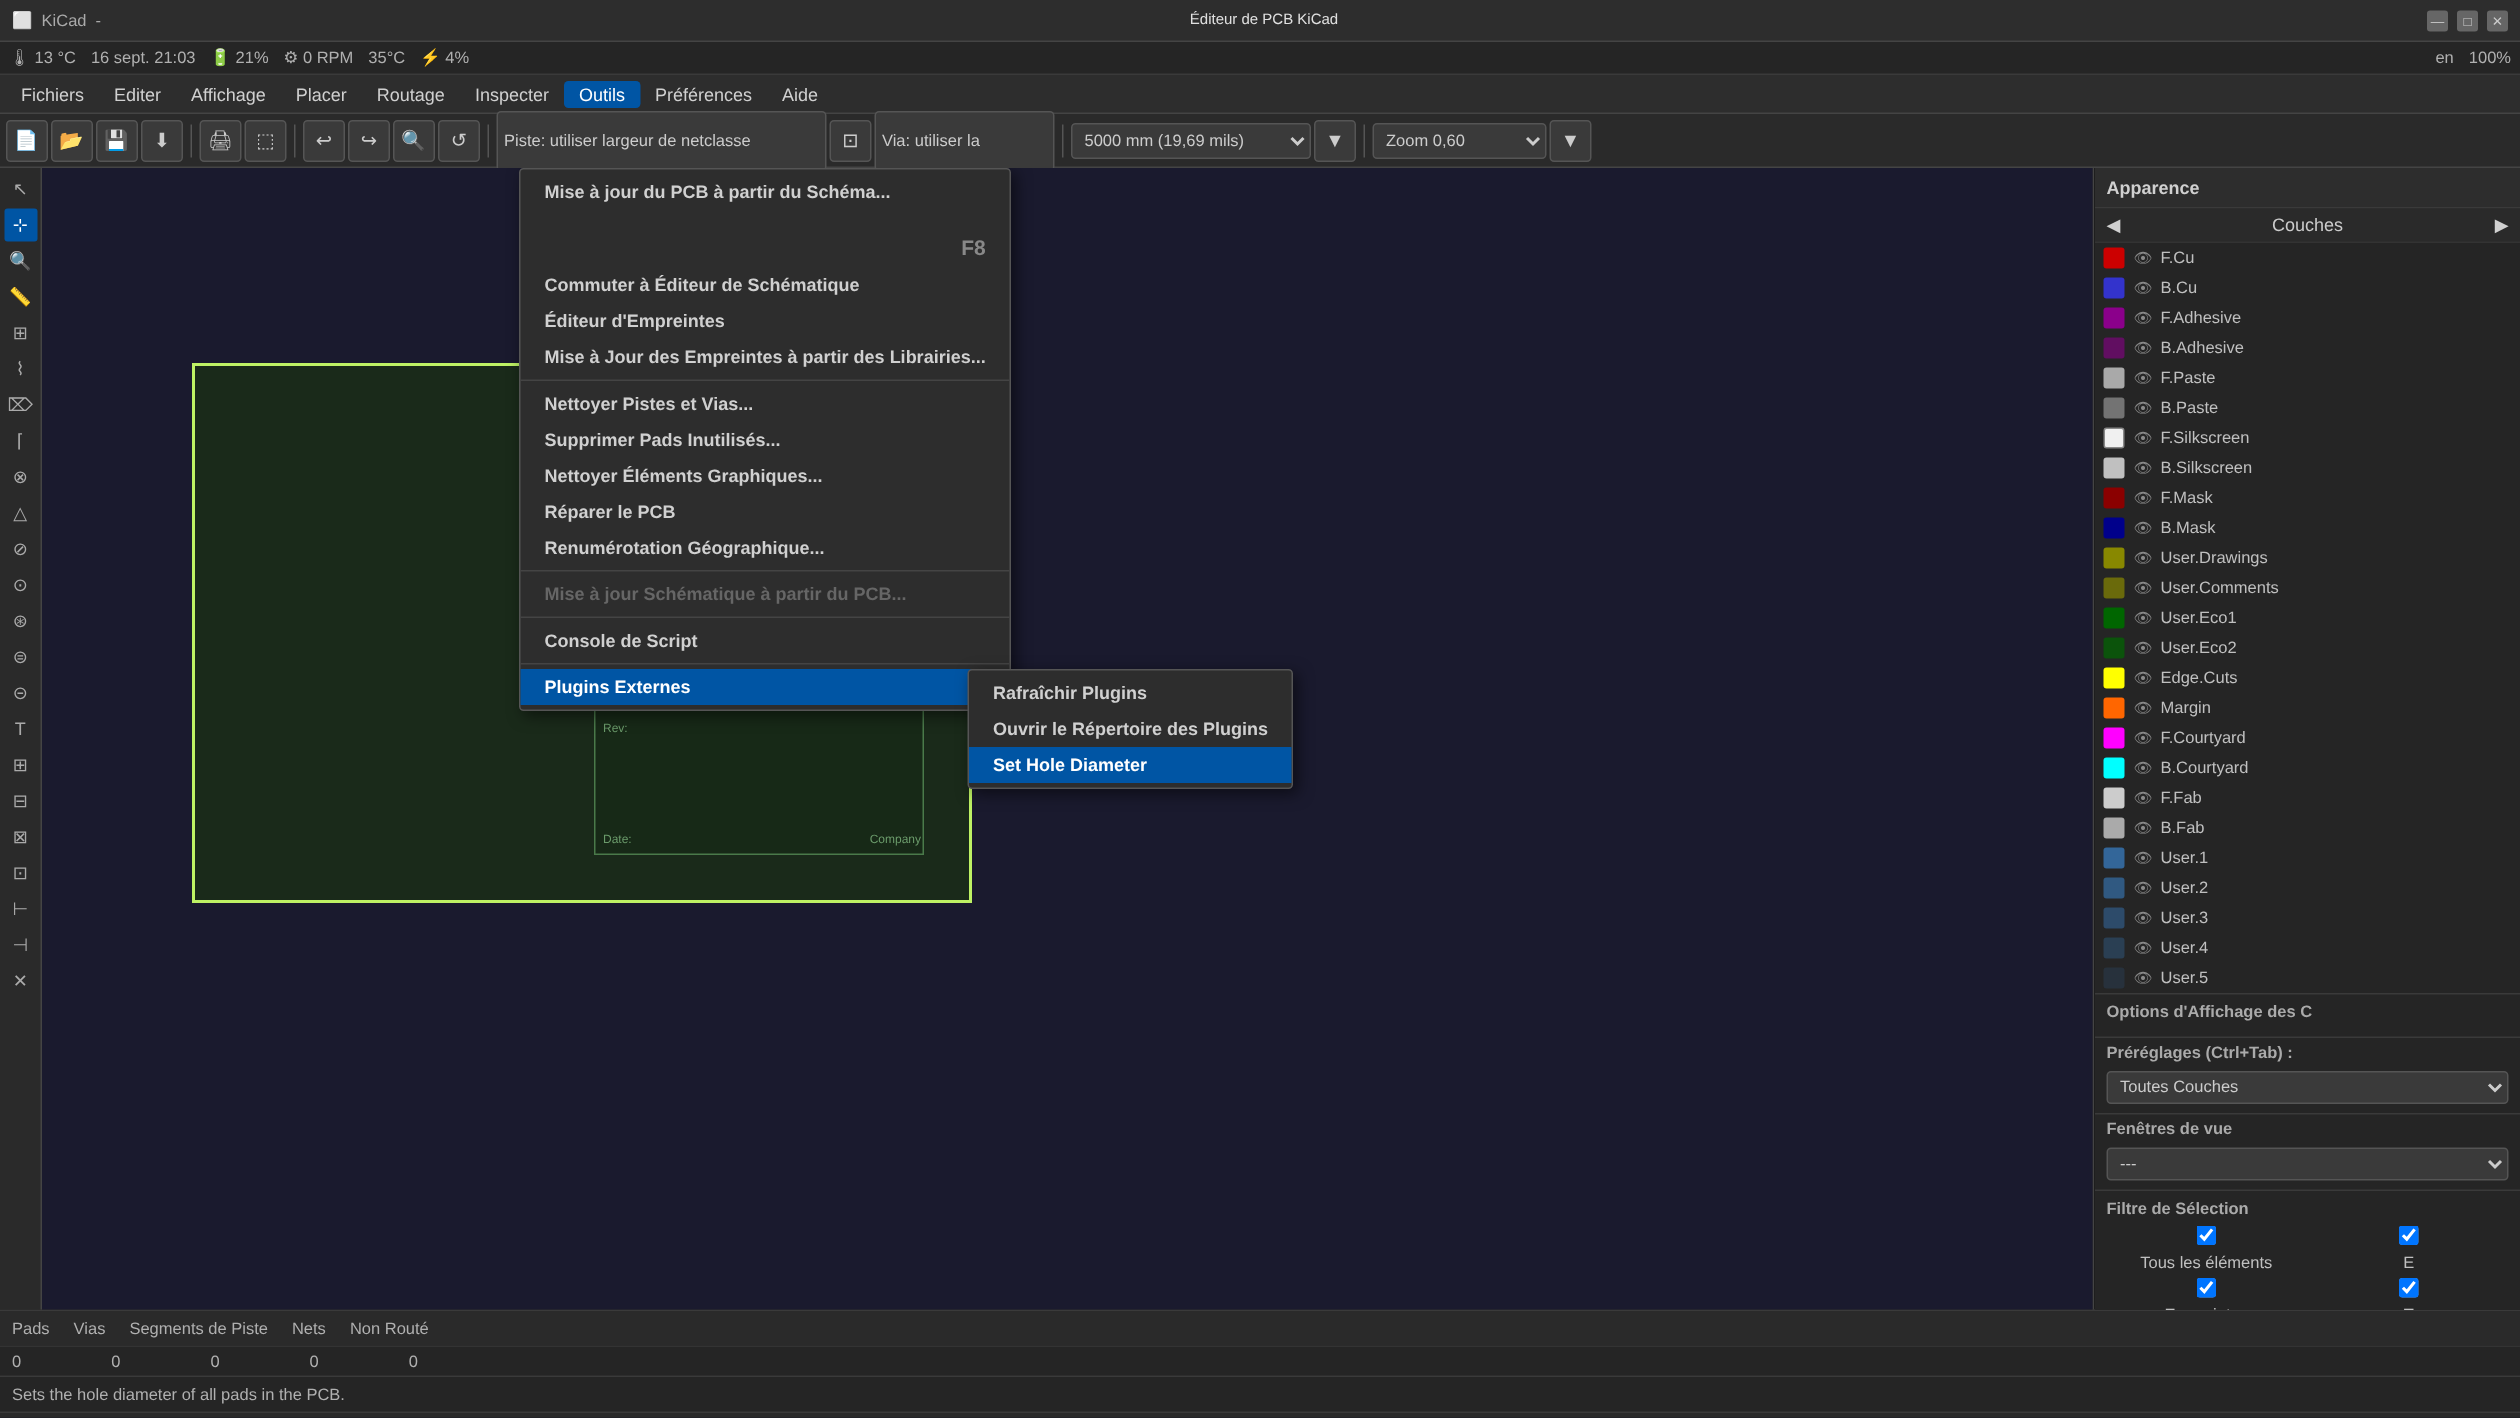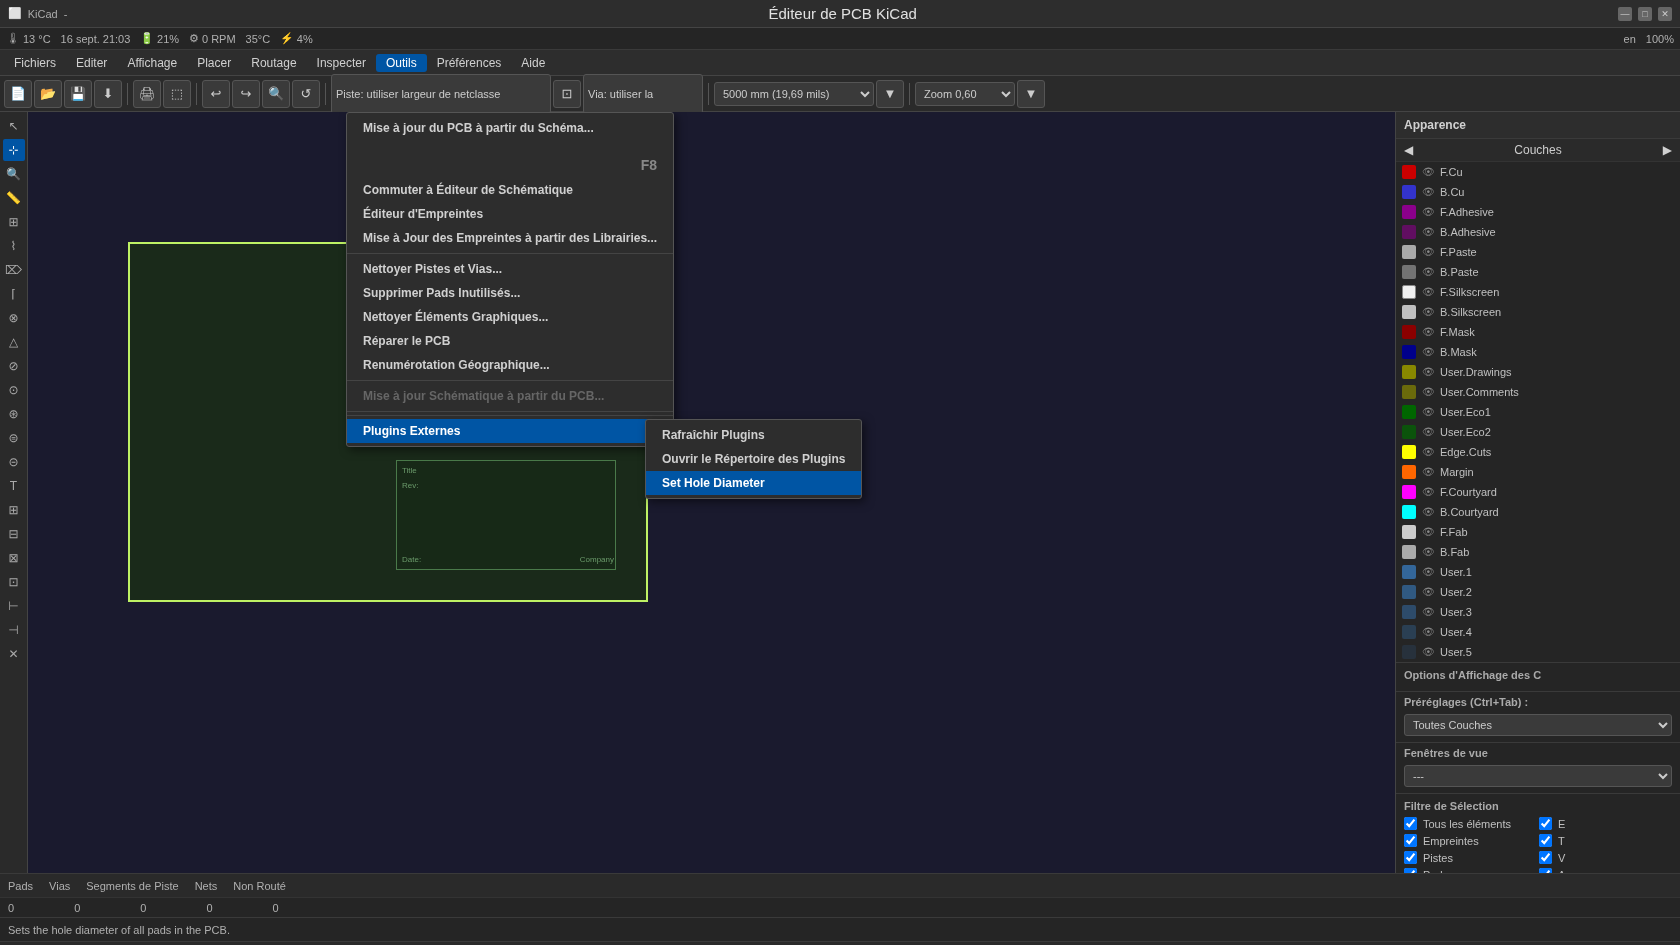--- a/index.html
+++ b/index.html
@@ -19,21 +19,21 @@
       width: 100%;
       height: 28px;
       background: #2d2d2d;
       display: flex;
       align-items: center;
       justify-content: space-between;
       padding: 0 8px;
       border-bottom: 1px solid #444;
     }
     #title-bar-left { display: flex; align-items: center; gap: 6px; font-size: 11px; color: #aaa; }
-    #title-bar-center { font-size: 15px; color: #e0e0e0; font-weight: 500; }
+    #title-bar-center { font-size: 10px; color: #e0e0e0; font-weight: 500; }
     #title-bar-right { display: flex; align-items: center; gap: 6px; font-size: 11px; color: #aaa; }
 
     
     #sys-bar {
       width: 100%;
       height: 22px;
       background: #252525;
       display: flex;
       align-items: center;
       padding: 0 6px;
@@ -256,20 +256,21 @@
       border-top: 1px solid #3a3a3a;
     }
     .filter-title { font-size: 11px; font-weight: 600; color: #aaa; margin-bottom: 4px; }
     .filter-row {
       display: flex;
       align-items: center;
       gap: 6px;
       padding: 1px 0;
       font-size: 11px;
       color: #c0c0c0;
+      flex-direction: column;
     }
     .filter-row input[type=checkbox] { width: 13px; height: 13px; cursor: pointer; }
 
     
     .dropdown-menu {
       position: absolute;
       background: #2d2d2d;
       border: 1px solid #555;
       border-radius: 3px;
       min-width: 300px;
@@ -438,21 +439,21 @@
   <div class="tb-sep"></div>
   <input class="tb-input" value="Piste: utiliser largeur de netclasse" readonly="" style="width: 220px;">
   <div class="tb-btn">⊡</div>
   <input class="tb-input" value="Via: utiliser la" readonly="" style="width: 120px;">
   <div class="tb-sep"></div>
   <select class="tb-select" style="width:160px;">
     <option>5000 mm (19,69 mils)</option>
   </select>
   <div class="tb-btn">▼</div>
   <div class="tb-sep"></div>
-  <select class="tb-select" style="width:100px;">
+  <select class="tb-select" style="width:116px;">
     <option>Zoom 0,60</option>
   </select>
   <div class="tb-btn">▼</div>
 </div>
 
 <div id="main-layout" style="height: calc(945px - 28px - 22px - 26px - 36px - 24px - 24px - 24px); display: flex;">
 
   <div id="left-toolbar">
     <div class="lt-btn">↖</div>
     <div class="lt-btn active">⊹</div>
@@ -518,20 +519,23 @@
           <span>Réparer le PCB</span>
         </div>
         <div class="dd-item">
           <span>Renumérotation Géographique...</span>
         </div>
         <div class="dd-sep"></div>
         <div class="dd-item disabled">
           <span>Mise à jour Schématique à partir du PCB...</span>
         </div>
         <div class="dd-sep"></div>
+        <div class="dd-item">
+          <span>Console de Script</span>
+        </div>
         <div class="dd-sep"></div>
         <div class="dd-item active" style="position:relative;">
           <span>Plugins Externes</span>
           <span class="dd-arrow">▶</span>
 
           <div class="submenu" style="top:0; left:298px;">
             <div class="dd-item">
               <span>Rafraîchir Plugins</span>
             </div>
             <div class="dd-item">

